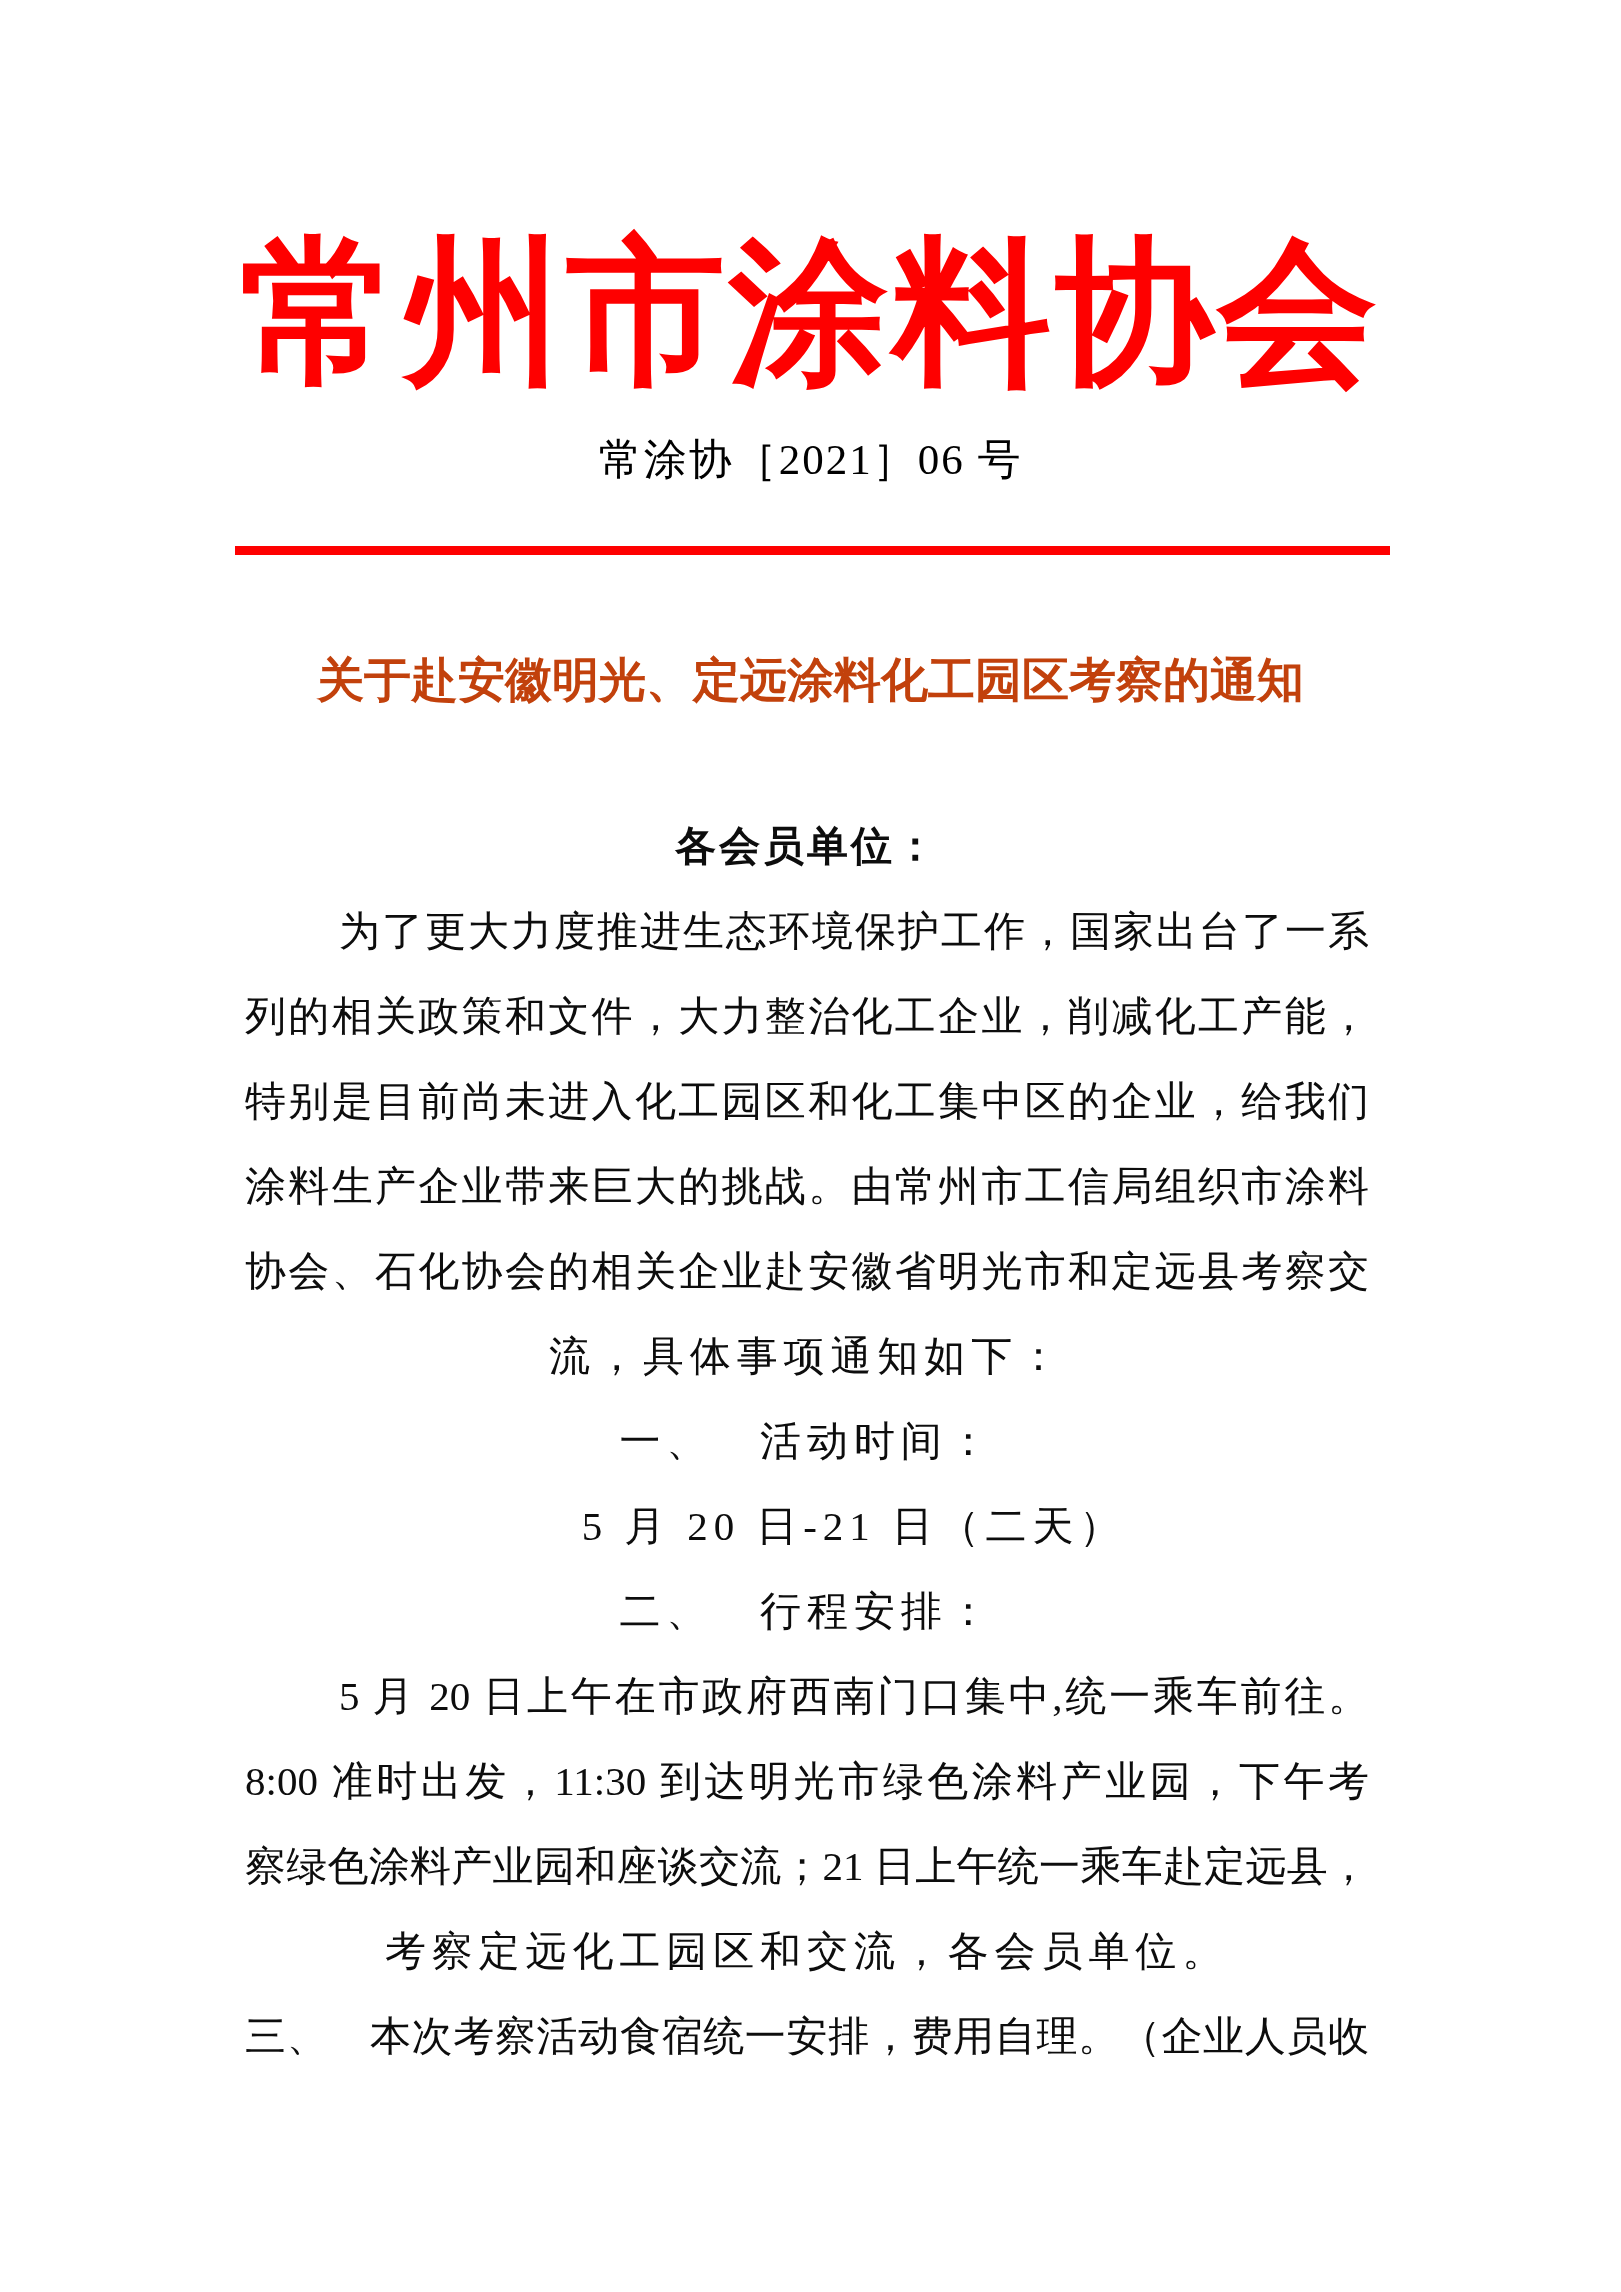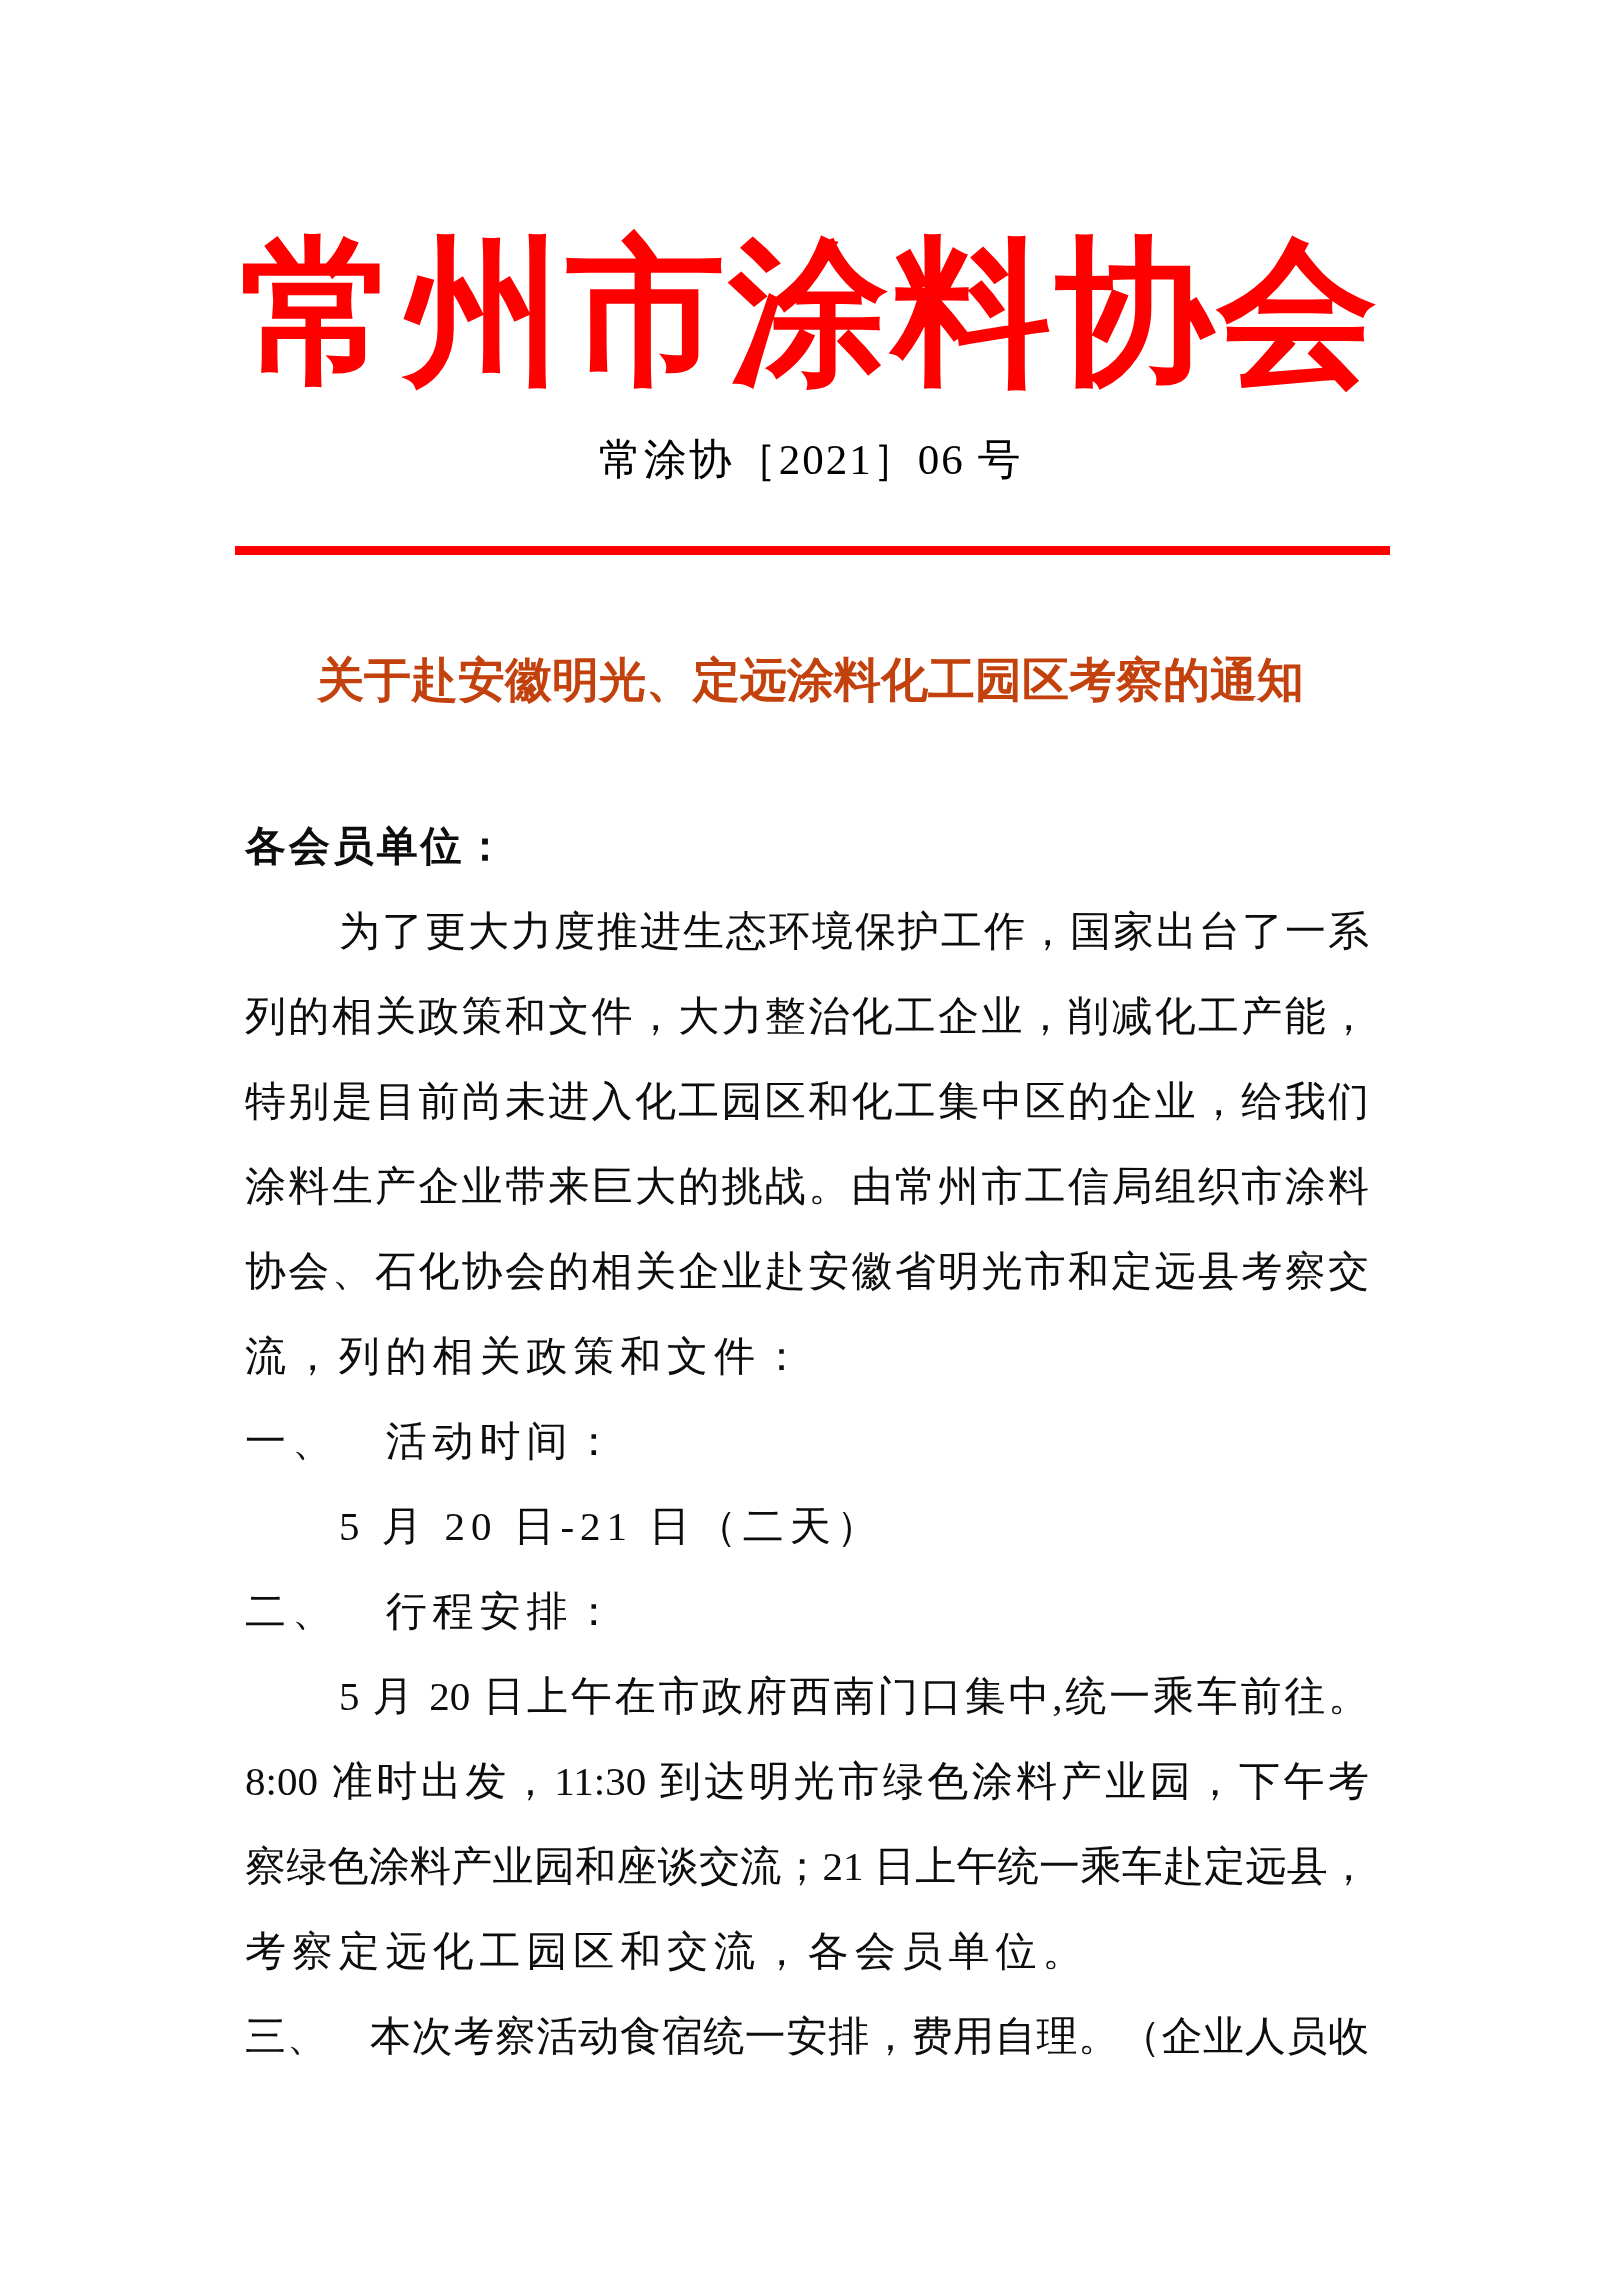--- a/index.html
+++ b/index.html
@@ -57,21 +57,21 @@
   .content {
     margin-top: 93px;
     margin-left: 245px;
     width: 1124px;
     font-size: 41px;
     color: #0d0d0d;
   }
   .bline {
     height: 85px;
     line-height: 85px;
-    text-align: left;
+    text-align: center;
   }
   .salutation {
     font-weight: bold;
     letter-spacing: 2.9px;
   }
   .fill {
     text-align: justify;
     text-align-last: justify;
     text-justify: inter-character;
   }
@@ -102,21 +102,21 @@
     <div class="bline fill indent">为了更大力度推进生态环境保护工作，国家出台了一系</div>
 
     <div class="bline fill">列的相关政策和文件，大力整治化工企业，削减化工产能，</div>
 
     <div class="bline fill">特别是目前尚未进入化工园区和化工集中区的企业，给我们</div>
 
     <div class="bline fill">涂料生产企业带来巨大的挑战。由常州市工信局组织市涂料</div>
 
     <div class="bline fill">协会、石化协会的相关企业赴安徽省明光市和定远县考察交</div>
 
-    <div class="bline short">流，列的相关政策和文件：</div>
+    <div class="bline short">流，具体事项通知如下：</div>
 
     <div class="bline short">一、　活动时间：</div>
 
     <div class="bline short indent">5 月 20 日-21 日（二天）</div>
 
     <div class="bline short">二、　行程安排：</div>
 
     <div class="bline fill indent">5 月 20 日上午在市政府西南门口集中,统一乘车前往。</div>
 
     <div class="bline fill">8:00 准时出发，11:30 到达明光市绿色涂料产业园，下午考</div>

